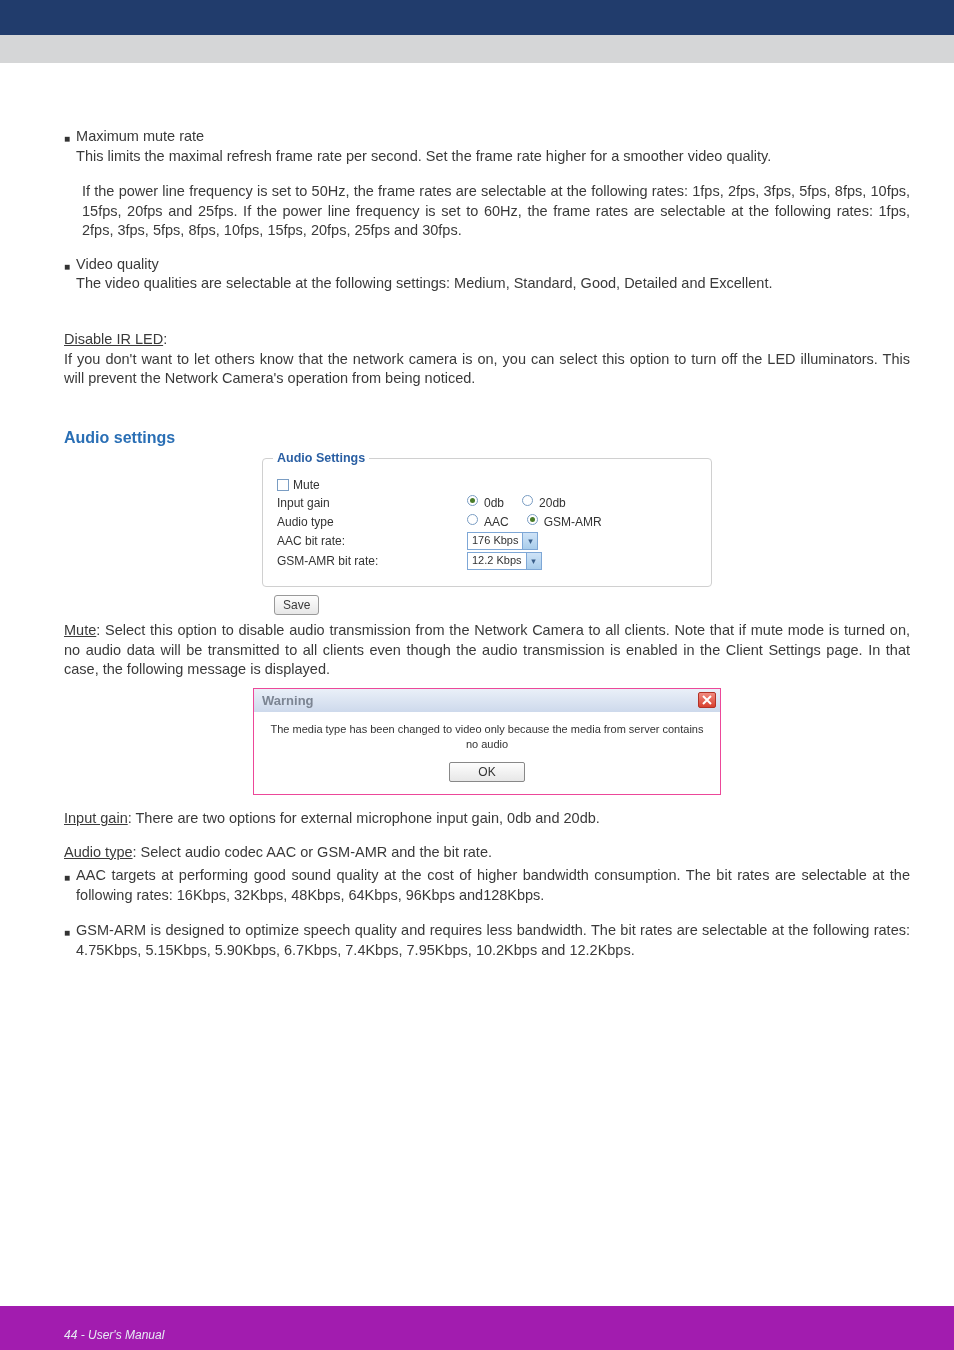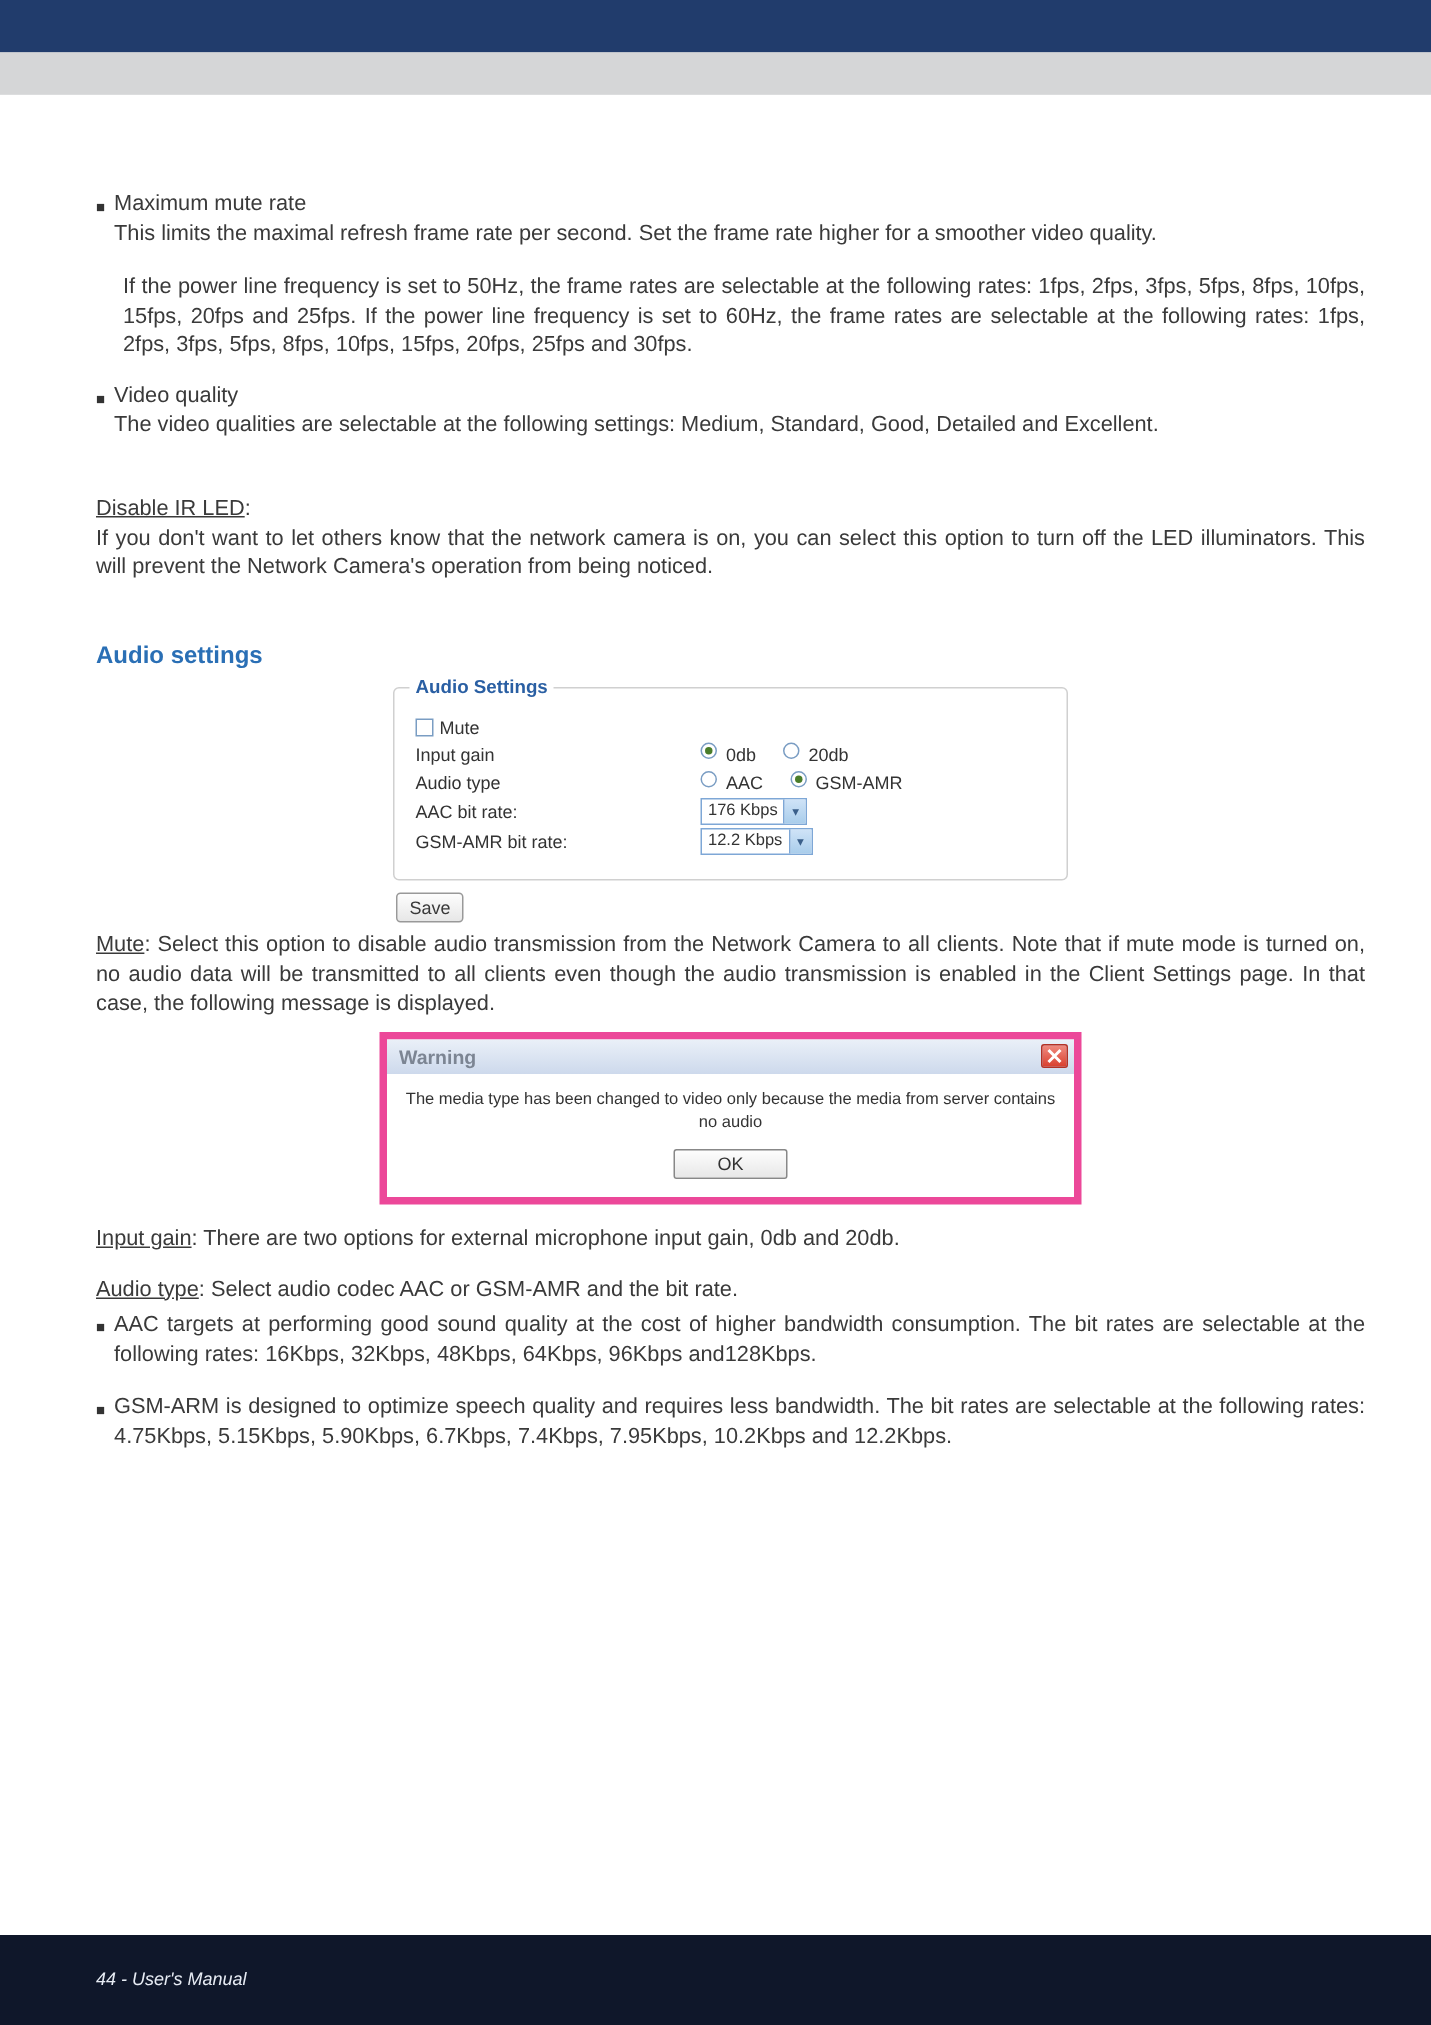--- a/index.html
+++ b/index.html
@@ -32,30 +32,30 @@
   .fs-label { width: 190px; }
   .fs-ctrl { display: flex; gap: 6px; align-items: flex-start; }
   .radio-dot { width: 11px; height: 11px; border: 1px solid #7a9dc3; border-radius: 50%; display: inline-block; position: relative; background: #fff; }
   .radio-dot.checked::after { content:""; position:absolute; left:2px; top:2px; width:5px; height:5px; background:#4a7d2a; border-radius:50%; }
   .checkbox { width: 12px; height: 12px; border: 1px solid #7a9dc3; display: inline-block; background: #fff; margin-right: 4px; vertical-align: -2px; }
   .select { border: 1px solid #7ea7d6; font-size: 11px; height: 18px; display: inline-flex; align-items: center; background: #fff; }
   .select span.val { padding: 0 4px; }
   .select .arrow { width: 15px; height: 16px; background: linear-gradient(#cfe3f7,#a9cdeb); border-left: 1px solid #7ea7d6; display:flex; align-items:center; justify-content:center; color:#3a5f8a; font-size:9px; }
   .save-btn { margin: 6px 0 6px 198px; border: 1px solid #999; border-radius: 3px; background: linear-gradient(#fdfdfd,#e7e7e7); font-size: 12px; padding: 1px 8px; display:inline-block; }
 
-  .warning-box { width: 468px; margin: 8px auto 14px auto; border: 5px solid #ec4899; background: #fff; }
+  .warning-box { width: 468px; margin: 8px auto 14px auto; border: 1px solid #ec4899; background: #fff; }
   .warning-title { display:flex; justify-content: space-between; align-items:center; background: linear-gradient(#eaf0f8,#cdd9ec); padding: 3px 4px 3px 8px; }
   .warning-title .t { color: #7c8593; font-weight: bold; font-size: 13px; }
   .xbtn { width: 18px; height: 16px; background: linear-gradient(#f08b80,#d9402f); border: 1px solid #b33226; border-radius: 2px; display:flex; align-items:center; justify-content:center; }
   .xbtn svg { width: 10px; height: 10px; }
   .warning-body { padding: 10px 10px 12px 10px; font-size: 11px; text-align: center; color: #333; }
   .warning-body .msg { margin-bottom: 10px; }
   .okbtn { border: 1px solid #888; background: linear-gradient(#fdfdfd,#e7e7e7); padding: 1px 28px; font-size: 12px; border-radius: 2px; display:inline-block; }
 
-  .footer { position: absolute; bottom: 0; left: 0; width: 100%; height: 60px; background: #0f172a; color: #e7ecf4; font-size: 12px; font-style: italic; padding: 22px 0 0 64px; }
+  .footer { position: absolute; bottom: 0; left: 0; width: 100%; height: 44px; background: #a21caf; color: #e7ecf4; font-size: 12px; font-style: italic; padding: 22px 0 0 64px; }
 </style>
 </head>
 <body>
 
 <div class="top-band"></div>
 <div class="header-band">
   <div class="inner"></div>
   <div class="text">VIVOTEK - A Leading Provider of Multimedia Communication Solutions</div>
 </div>
 
@@ -131,21 +131,21 @@
       <div class="fs-label">GSM-AMR bit rate:</div>
       <div class="fs-ctrl">
         <div class="select">
           <span class="val">12.2 Kbps</span>
           <span class="arrow">▾</span>
         </div>
       </div>
     </div>
   </div>
   <div style="width:450px; margin:0 auto;">
-    <div class="save-btn" style="margin-left:2px;">Save</div>
+    <div class="save-btn" style="margin-left:12px;">Save</div>
   </div>
 
   <div class="para">
     <span class="underline">Mute</span><span>: Select this option to disable audio transmission from the Network Camera to all clients. Note that if mute mode is turned on, no audio data will be transmitted to all clients even though the audio transmission is enabled in the Client Settings page. In that case, the following message is displayed.</span>
   </div>
 
   <div class="warning-box">
     <div class="warning-title">
       <span class="t">Warning</span>
       <span class="xbtn">

